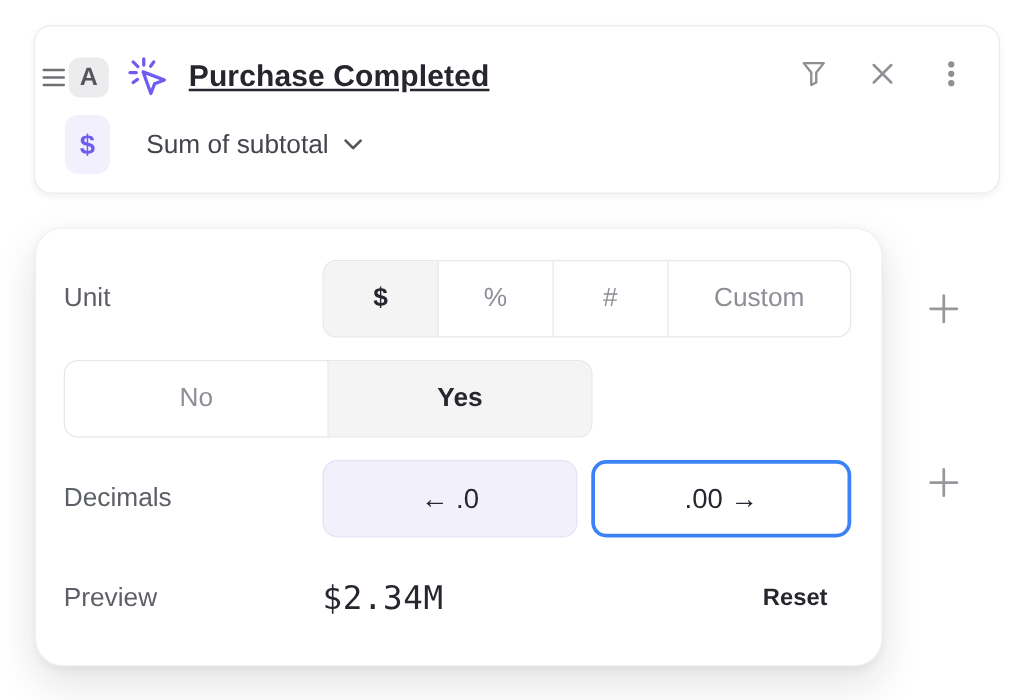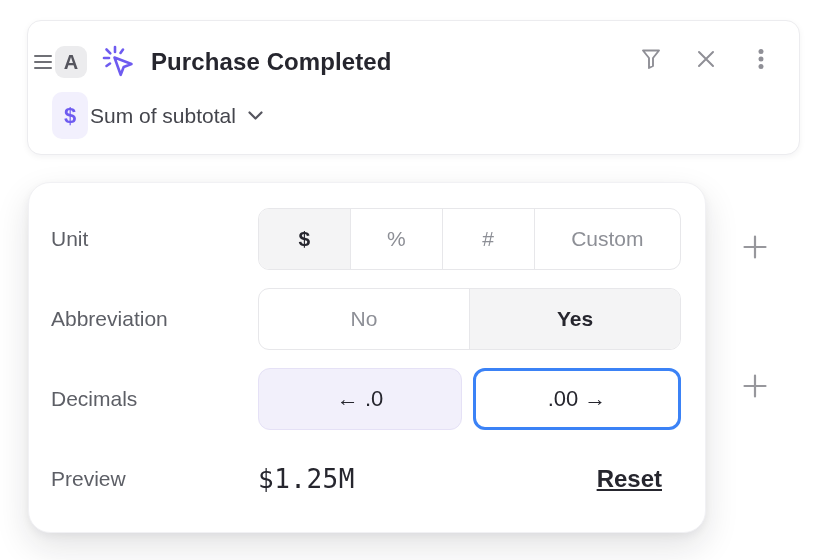--- a/index.html
+++ b/index.html
@@ -11,29 +11,29 @@
   .event-card { position:absolute; left:27px; top:20px; width:773px; height:135px;
     background:#fff; border:1px solid #ECECEF; border-radius:14px;
     box-shadow:0 2px 6px rgba(25,25,35,0.05); }
   .ec-row1 { position:absolute; left:0; top:24px; height:34px; display:flex; align-items:center; }
   .drag-handle { margin-left:6px; width:18px; display:flex; flex-direction:column; gap:4px; cursor:grab; }
   .drag-handle i { display:block; height:2px; background:#6F7076; border-radius:1px; }
   .order-badge { margin-left:3px; width:32px; height:32px; background:#ECECEE; border-radius:9px;
     display:flex; align-items:center; justify-content:center;
     font-size:20px; font-weight:700; color:#55555E; }
   .event-icon { margin-left:15px; width:34px; height:34px; flex:0 0 auto; }
-  .ec-title { margin-left:15px; font-size:24px; font-weight:700; color:#26262E; letter-spacing:.1px; white-space:nowrap; }
+  .ec-title { margin-left:15px; font-size:24px; font-weight:700; color:#26262E; letter-spacing:.1px; white-space:nowrap;text-decoration:underline; }
   .ec-actions { position:absolute; right:26px; top:26px; display:flex; align-items:center; gap:31px; }
   .icon-btn { width:24px; height:24px; display:flex; align-items:center; justify-content:center; cursor:pointer; }
 
   .ec-row2 { position:absolute; left:24px; top:71px; display:flex; align-items:center; cursor:pointer; }
   .metric-badge { width:36px; height:47px; border-radius:10px; background:#F2F0FD;
     display:flex; align-items:center; justify-content:center;
     color:#6E5BF0; font-size:22px; font-weight:700; }
-  .metric-label { margin-left:2px; font-size:21px; color:#44454C; white-space:nowrap; }
+  .metric-label { margin-left:29px; font-size:21px; color:#44454C; white-space:nowrap; }
   .metric-chevron { margin-left:11px; display:flex; align-items:center; }
 
   
   .format-panel { position:absolute; left:28px; top:182px; width:678px; height:351px;
     background:#fff; border:1px solid #F1F1F4; border-radius:22px;
     box-shadow:0 14px 34px rgba(25,25,35,0.12), 0 3px 8px rgba(25,25,35,0.05);
     padding:25px 0 0 22px; }
   .panel-row { display:flex; align-items:center; height:62px; margin-bottom:18px; width:630px; }
   .panel-label { width:207px; font-size:21px; color:#5D5F66; }
 
@@ -46,21 +46,21 @@
   .segment.selected { background:#F4F4F5; color:#26262E; font-weight:600; }
 
   .decimals-group { width:423px; display:flex; gap:11px; }
   .dec-btn { flex:1 1 0; height:62px; border-radius:12px; display:flex; align-items:center;
     justify-content:center; font-size:22px; color:#26262E; cursor:pointer; }
   .dec-btn.active { background:#F2F0FB; border:1px solid #E5E1F6; }
   .dec-btn.inactive { background:#fff; border:3px solid #3b82f6; }
 
   .preview-row { margin-bottom:0; }
   .preview-value { font-family:"DejaVu Sans Mono",monospace; font-size:26px; color:#26262E; letter-spacing:.5px; }
-  .reset-btn { margin-left:auto; margin-right:19px; font-size:24px; font-weight:600; color:#26262E; cursor:pointer;text-decoration:underline; }
+  .reset-btn { margin-left:auto; margin-right:19px; font-size:19px; font-weight:600; color:#26262E; cursor:pointer; }
 
   
   .add-btn { position:absolute; width:30px; height:30px; display:flex; align-items:center;
     justify-content:center; cursor:pointer; }
   .add-btn.first { left:740px; top:232px; }
   .add-btn.second { left:740px; top:371px; }
 </style>
 </head>
 <body>
 
@@ -126,38 +126,37 @@
       <div class="panel-label">Unit</div>
       <div class="segmented">
         <div class="segment selected">$</div>
         <div class="segment">%</div>
         <div class="segment">#</div>
         <div class="segment wide">Custom</div>
       </div>
     </div>
 
     <div class="panel-row">
-      <div class="panel-label">Abbreviation</div>
       <div class="segmented">
         <div class="segment">No</div>
         <div class="segment selected">Yes</div>
       </div>
     </div>
 
     <div class="panel-row">
       <div class="panel-label">Decimals</div>
       <div class="decimals-group">
         <div class="dec-btn active">← .0</div>
         <div class="dec-btn inactive">.00 →</div>
       </div>
     </div>
 
     <div class="panel-row preview-row">
       <div class="panel-label">Preview</div>
-      <div class="preview-value">$1.25M</div>
+      <div class="preview-value">$2.34M</div>
       <div class="reset-btn">Reset</div>
     </div>
 
   </div>
 
   <div class="add-btn first">
     <svg width="26" height="26" viewBox="0 0 26 26" fill="none">
       <path d="M13 2.5 V23.5 M2.5 13 H23.5" stroke="#97979C" stroke-width="2.2" stroke-linecap="round"></path>
     </svg>
   </div>

